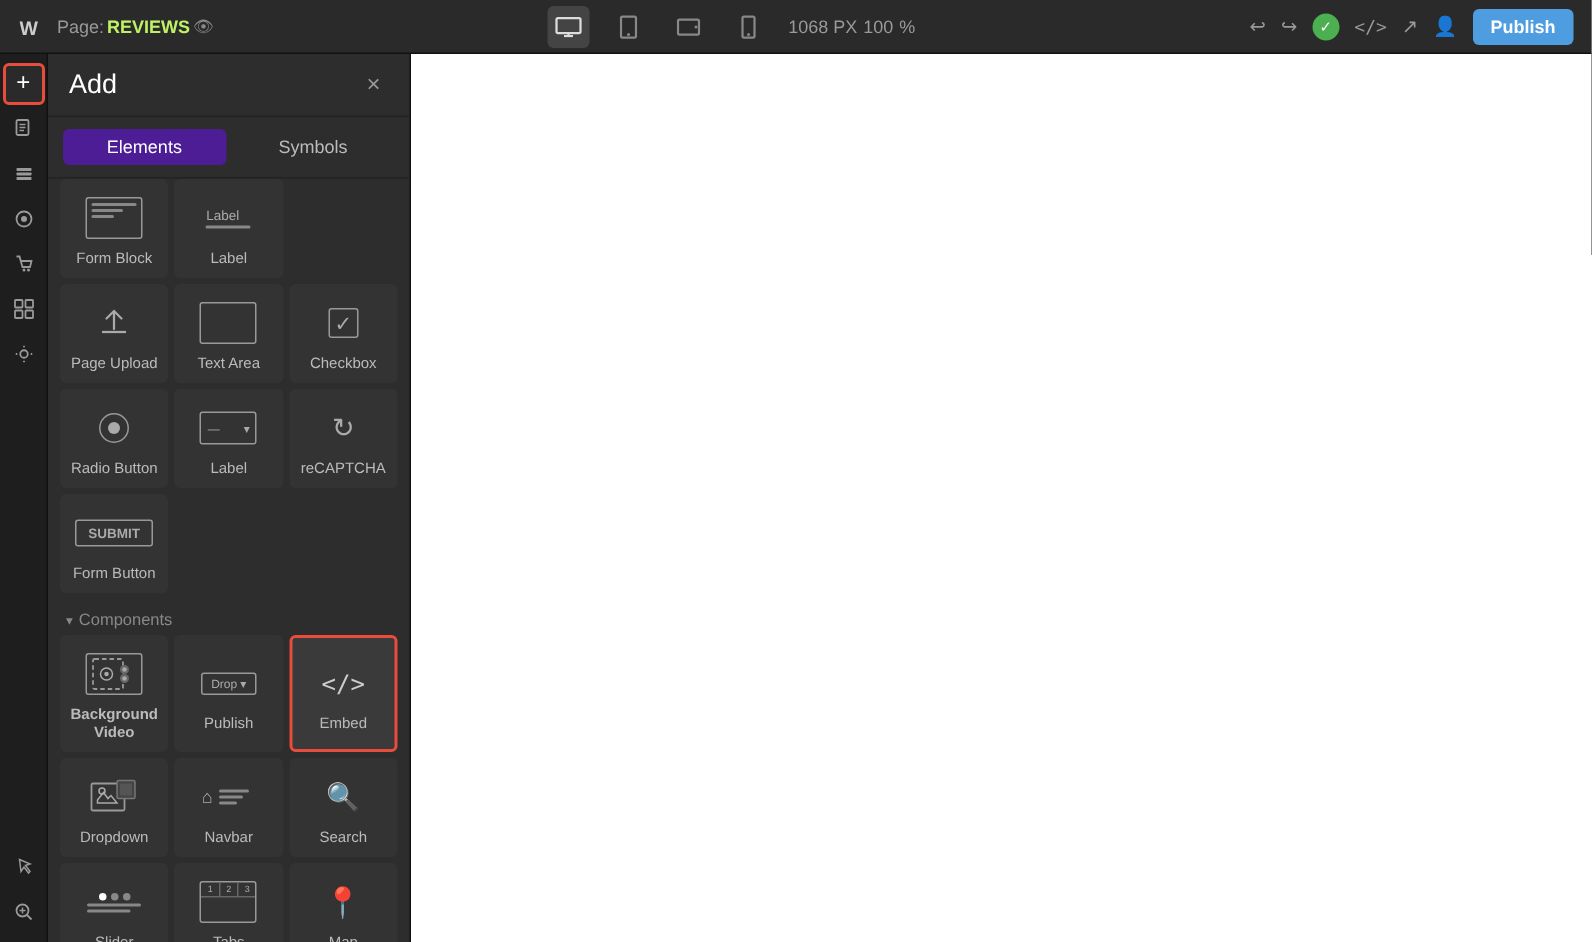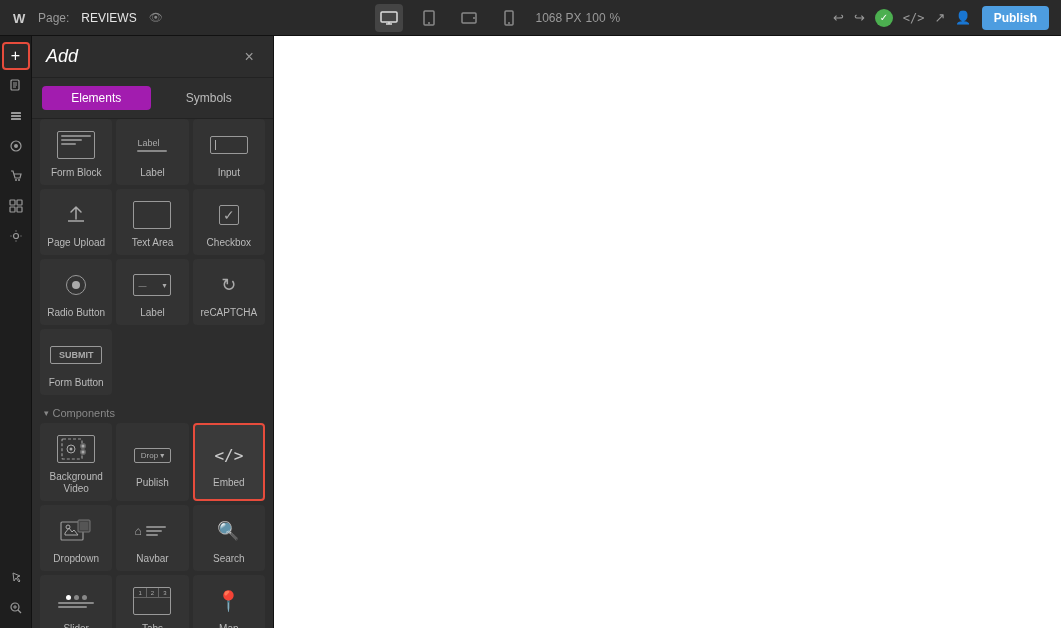--- a/index.html
+++ b/index.html
@@ -32,21 +32,21 @@
     .wf-logo {
       width: 18px;
       height: 18px;
       display: flex;
       align-items: center;
       justify-content: center;
     }
     .topbar-page {
       display: flex;
       align-items: center;
-      gap: 12px;
+      gap: 2px;
       color: #ccc;
       font-size: 12px;
     }
     .topbar-page .page-label {
       color: #999;
     }
     .topbar-center {
       display: flex;
       align-items: center;
       gap: 12px;
@@ -154,21 +154,20 @@
       flex-direction: column;
       border-right: 1px solid #111;
       flex-shrink: 0;
     }
     .add-panel-header {
       display: flex;
       align-items: flex-end;
       justify-content: space-between;
       padding: 10px 14px;
       border-bottom: 1px solid #222;
-      font-style: italic;
     }
     .add-panel-title {
       font-size: 18px;
       color: #fff;
       font-weight: 500;
     }
     .close-btn {
       width: 20px;
       height: 20px;
       display: flex;
@@ -189,21 +188,21 @@
     .panel-tab {
       flex: 1;
       text-align: center;
       padding: 5px 0;
       font-size: 12px;
       border-radius: 4px;
       cursor: pointer;
       color: #bbb;
     }
     .panel-tab.active {
-      background: #a21caf;
+      background: #4c1d95;
       color: #fff;
     }
 
     
     .elements-area {
       flex: 1;
       overflow-y: auto;
       padding: 0 8px 8px;
     }
     .elements-area::-webkit-scrollbar { width: 4px; }
@@ -523,21 +522,21 @@
 
 <div class="topbar">
   <div class="topbar-left">
     <div class="wf-logo">
       <svg width="16" height="16" viewBox="0 0 16 16" fill="none">
         <text x="0" y="13" font-size="13" fill="#ccc" font-family="sans-serif" font-weight="bold">W</text>
       </svg>
     </div>
     <div class="topbar-page">
       <span class="page-label">Page:</span>
-      <span style="color:#e5e5e5;font-weight:400;">REVIEWS</span>
+      <span style="color:#bef264;font-weight:700;">REVIEWS</span>
       <span style="color:#888;font-size:11px;">👁</span>
     </div>
   </div>
 
   <div class="topbar-center">
     <div class="device-btn active">
       <svg width="18" height="14" viewBox="0 0 18 14" fill="none">
         <rect x="1" y="1" width="16" height="10" rx="1" stroke="#ddd" stroke-width="1.5" fill="none"></rect>
         <line x1="9" y1="11" x2="9" y2="13" stroke="#ddd" stroke-width="1.5"></line>
         <line x1="6" y1="13" x2="12" y2="13" stroke="#ddd" stroke-width="1.5"></line>
@@ -671,28 +670,20 @@
         <div class="element-item">
           <div class="element-icon">
             <div class="icon-label">
               <div class="label-text">Label</div>
               <div class="label-line"></div>
             </div>
           </div>
           <div class="element-label">Label</div>
         </div>
 
-        <div class="element-item">
-          <div class="element-icon">
-            <div class="icon-input">
-              <div class="input-cursor"></div>
-            </div>
-          </div>
-          <div class="element-label">Input</div>
-        </div>
       </div>
 
       <div class="elements-grid">
 
         <div class="element-item">
           <div class="element-icon">
             <div class="icon-upload-arrow">
               <svg width="24" height="24" viewBox="0 0 24 24" fill="none">
                 <path d="M12 4v12M7 9l5-5 5 5" stroke="#aaa" stroke-width="1.5" stroke-linecap="round"></path>
                 <path d="M4 18h16" stroke="#aaa" stroke-width="1.5"></path>
@@ -771,21 +762,21 @@
                 <rect x="1" y="1" width="20" height="20" rx="1" stroke="#999" stroke-width="1.2" fill="none" stroke-dasharray="3 2"></rect>
                 <circle cx="10" cy="11" r="4" stroke="#aaa" stroke-width="1" fill="none"></circle>
                 <circle cx="10" cy="11" r="1.5" fill="#aaa"></circle>
                 <circle cx="22" cy="8" r="3" fill="#666"></circle>
                 <circle cx="22" cy="8" r="1.5" fill="#aaa"></circle>
                 <circle cx="22" cy="14" r="3" fill="#666"></circle>
                 <circle cx="22" cy="14" r="1.5" fill="#aaa"></circle>
               </svg>
             </div>
           </div>
-          <div class="element-label" style="white-space:pre-line;text-align:center;">Background
+          <div class="element-label" style="white-space:pre-line;text-align:center;font-weight:bold;">Background
 Video</div>
         </div>
 
         <div class="element-item">
           <div class="element-icon">
             <div class="icon-dropdown">
               Drop<span>▾</span>
             </div>
           </div>
           <div class="element-label">Publish</div>

